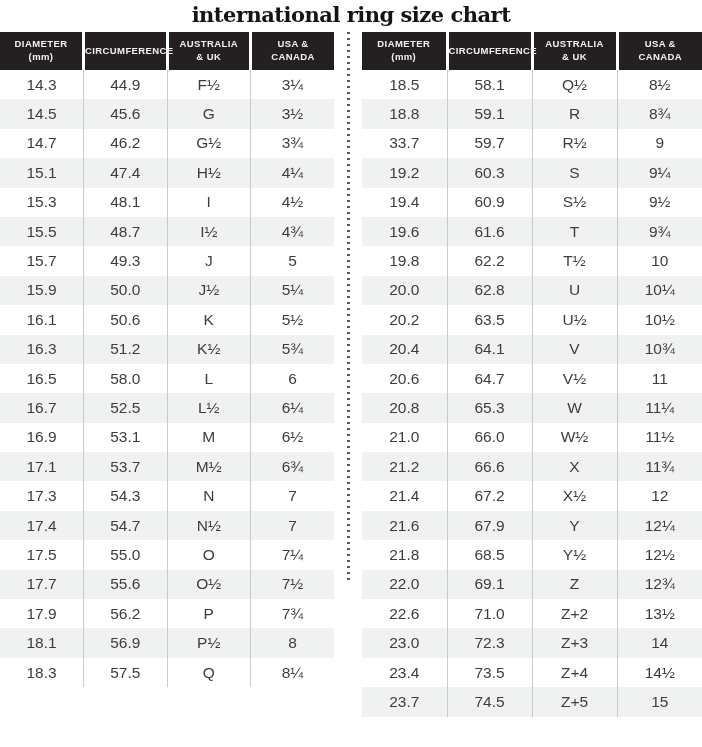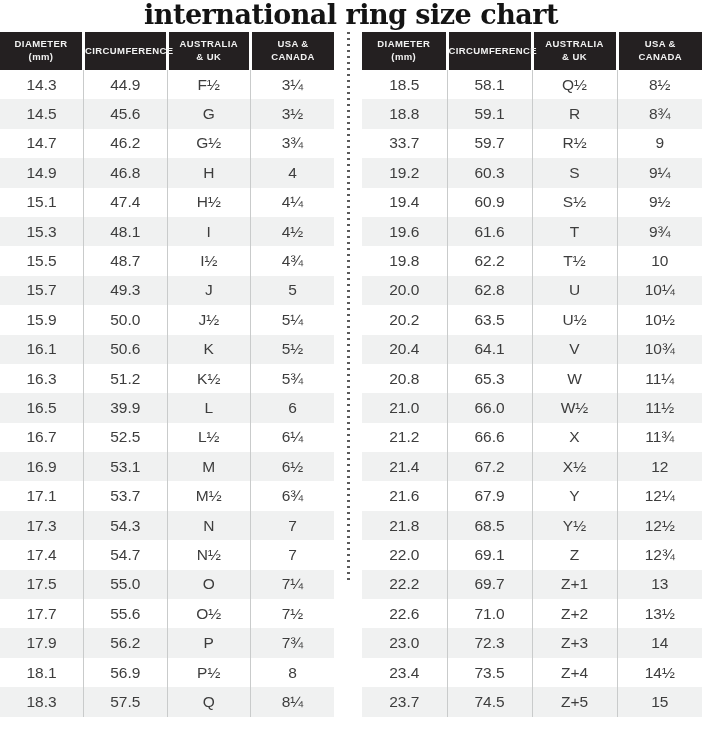--- a/index.html
+++ b/index.html
@@ -18,21 +18,21 @@
     height: 747px;
     overflow: hidden;
     font-family: "Liberation Sans", sans-serif;
   }
   .page { width: 702px; height: 747px; background: #fff; }
   .title {
     height: 32px;
     text-align: center;
     font-family: "DejaVu Serif", "Liberation Serif", serif;
     font-weight: 800;
-    font-size: 27px;
+    font-size: 21px;
     line-height: 30px;
     letter-spacing: -0.5px;
     color: var(--title_color);
     white-space: nowrap;
   }
   .chart-row {
     display: flex;
     width: 702px;
     height: 550px;
     align-items: stretch;
@@ -112,26 +112,20 @@
               <td>G</td>
               <td>3½</td>
             </tr>
             <tr>
               <td>14.7</td>
               <td>46.2</td>
               <td>G½</td>
               <td>3¾</td>
             </tr>
             <tr>
-              <td>14.9</td>
-              <td>46.8</td>
-              <td>H</td>
-              <td>4</td>
-            </tr>
-            <tr>
               <td>15.1</td>
               <td>47.4</td>
               <td>H½</td>
               <td>4¼</td>
             </tr>
             <tr>
               <td>15.3</td>
               <td>48.1</td>
               <td>I</td>
               <td>4½</td>
@@ -161,21 +155,21 @@
               <td>5½</td>
             </tr>
             <tr>
               <td>16.3</td>
               <td>51.2</td>
               <td>K½</td>
               <td>5¾</td>
             </tr>
             <tr>
               <td>16.5</td>
-              <td>39.9</td>
+              <td>58.0</td>
               <td>L</td>
               <td>6</td>
             </tr>
             <tr>
               <td>16.7</td>
               <td>52.5</td>
               <td>L½</td>
               <td>6¼</td>
             </tr>
             <tr>
@@ -305,20 +299,26 @@
               <td>U½</td>
               <td>10½</td>
             </tr>
             <tr>
               <td>20.4</td>
               <td>64.1</td>
               <td>V</td>
               <td>10¾</td>
             </tr>
             <tr>
+              <td>20.6</td>
+              <td>64.7</td>
+              <td>V½</td>
+              <td>11</td>
+            </tr>
+            <tr>
               <td>20.8</td>
               <td>65.3</td>
               <td>W</td>
               <td>11¼</td>
             </tr>
             <tr>
               <td>21.0</td>
               <td>66.0</td>
               <td>W½</td>
               <td>11½</td>
@@ -347,26 +347,20 @@
               <td>Y½</td>
               <td>12½</td>
             </tr>
             <tr>
               <td>22.0</td>
               <td>69.1</td>
               <td>Z</td>
               <td>12¾</td>
             </tr>
             <tr>
-              <td>22.2</td>
-              <td>69.7</td>
-              <td>Z+1</td>
-              <td>13</td>
-            </tr>
-            <tr>
               <td>22.6</td>
               <td>71.0</td>
               <td>Z+2</td>
               <td>13½</td>
             </tr>
             <tr>
               <td>23.0</td>
               <td>72.3</td>
               <td>Z+3</td>
               <td>14</td>

